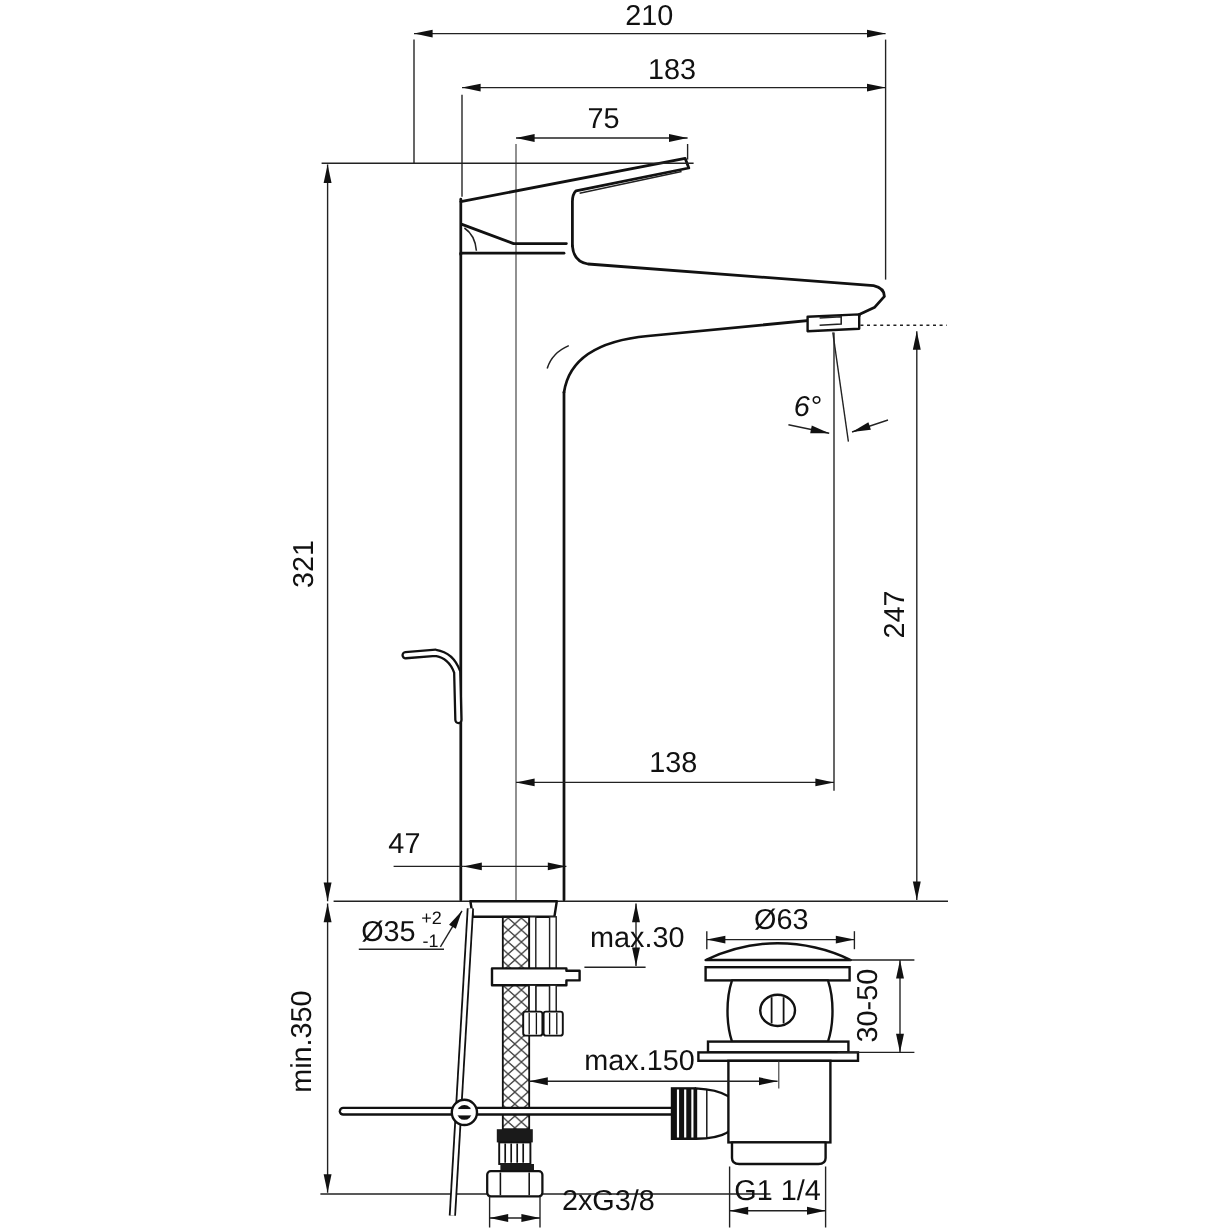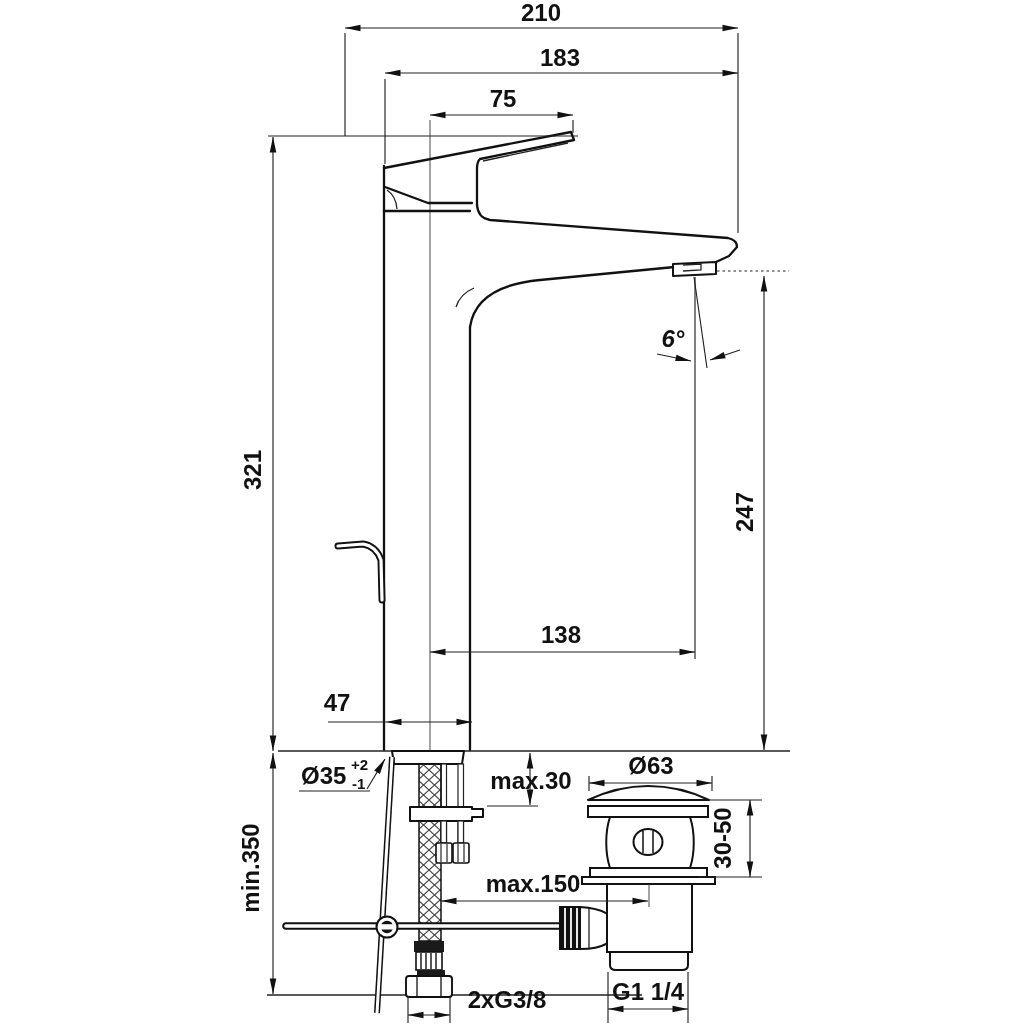--- a/index.html
+++ b/index.html
@@ -1,16 +1,16 @@
 <!DOCTYPE html>
 <html><head>
 <meta charset="utf-8">
 <style>
   html,body{margin:0;padding:0;background:#fff;}
-  .canvas{position:relative;width:1024px;height:1024px;background:#ffffff;overflow:hidden;font-weight:bold;}
+  .canvas{position:relative;width:1024px;height:1024px;background:#ffffff;overflow:hidden;}
   svg{position:absolute;inset:0;}
   text{font-family:"Liberation Sans","DejaVu Sans",sans-serif;fill:#111;}
   .dimtxt{font-size:24px;}
   .toltxt{font-size:15px;}
   .obj{stroke:#111;stroke-width:2.3;fill:none;stroke-linejoin:round;stroke-linecap:round;}
   .objfill{stroke:#111;stroke-width:2;fill:#fff;stroke-linejoin:round;}
   .thin{stroke:#222;stroke-width:1.3;fill:none;}
   .dim{stroke:#222;stroke-width:1.15;fill:none;}
   .hair{stroke:#333;stroke-width:0.9;fill:none;}
 </style>

